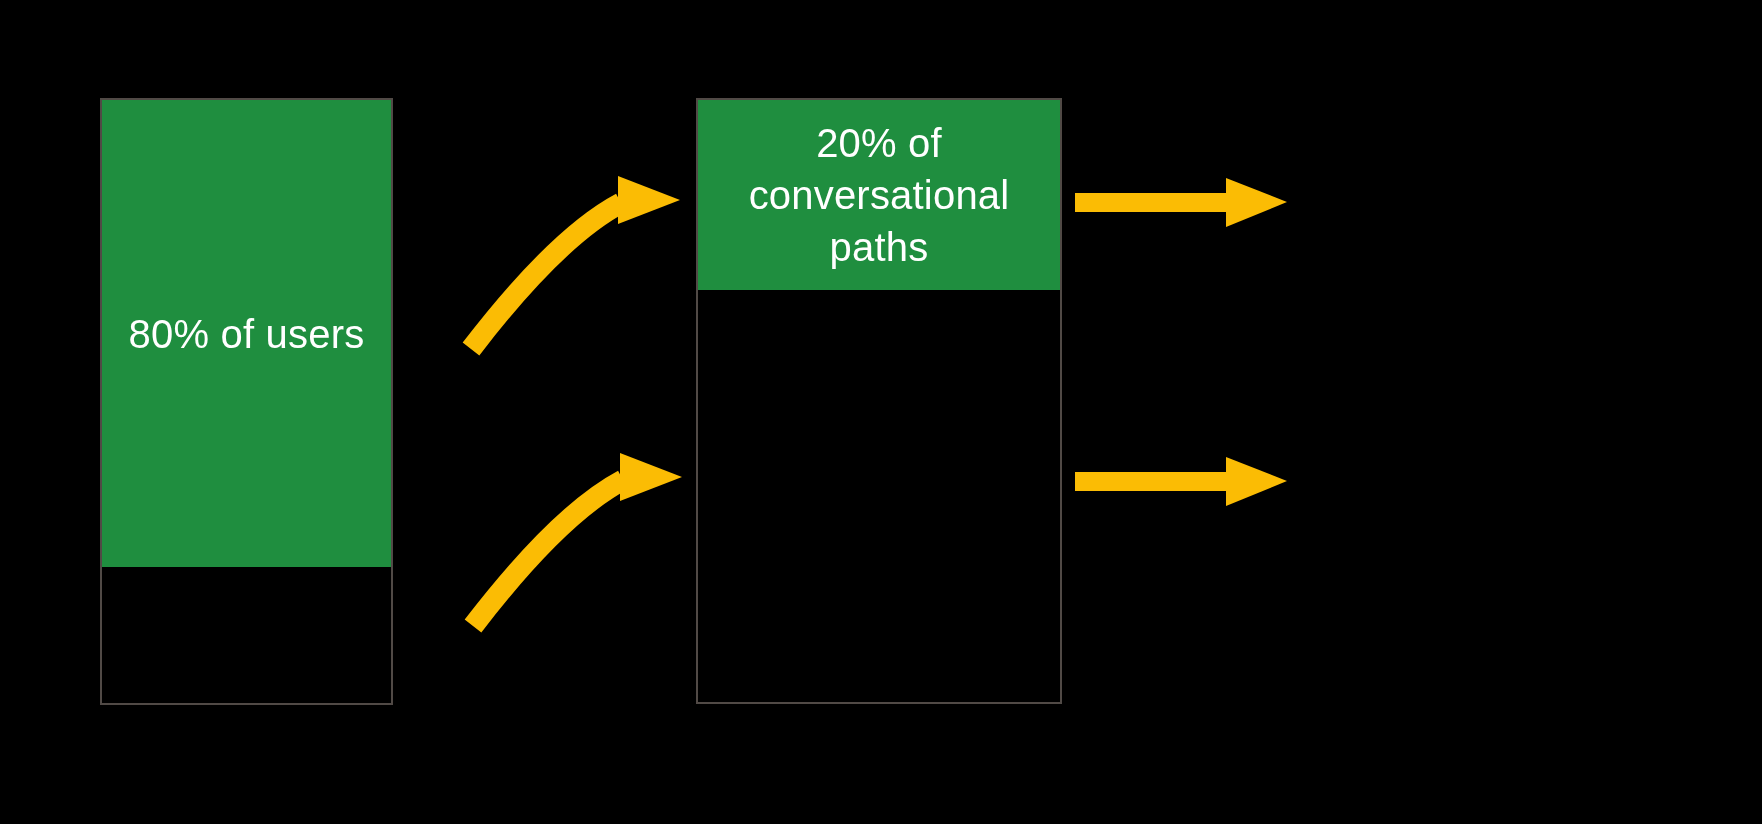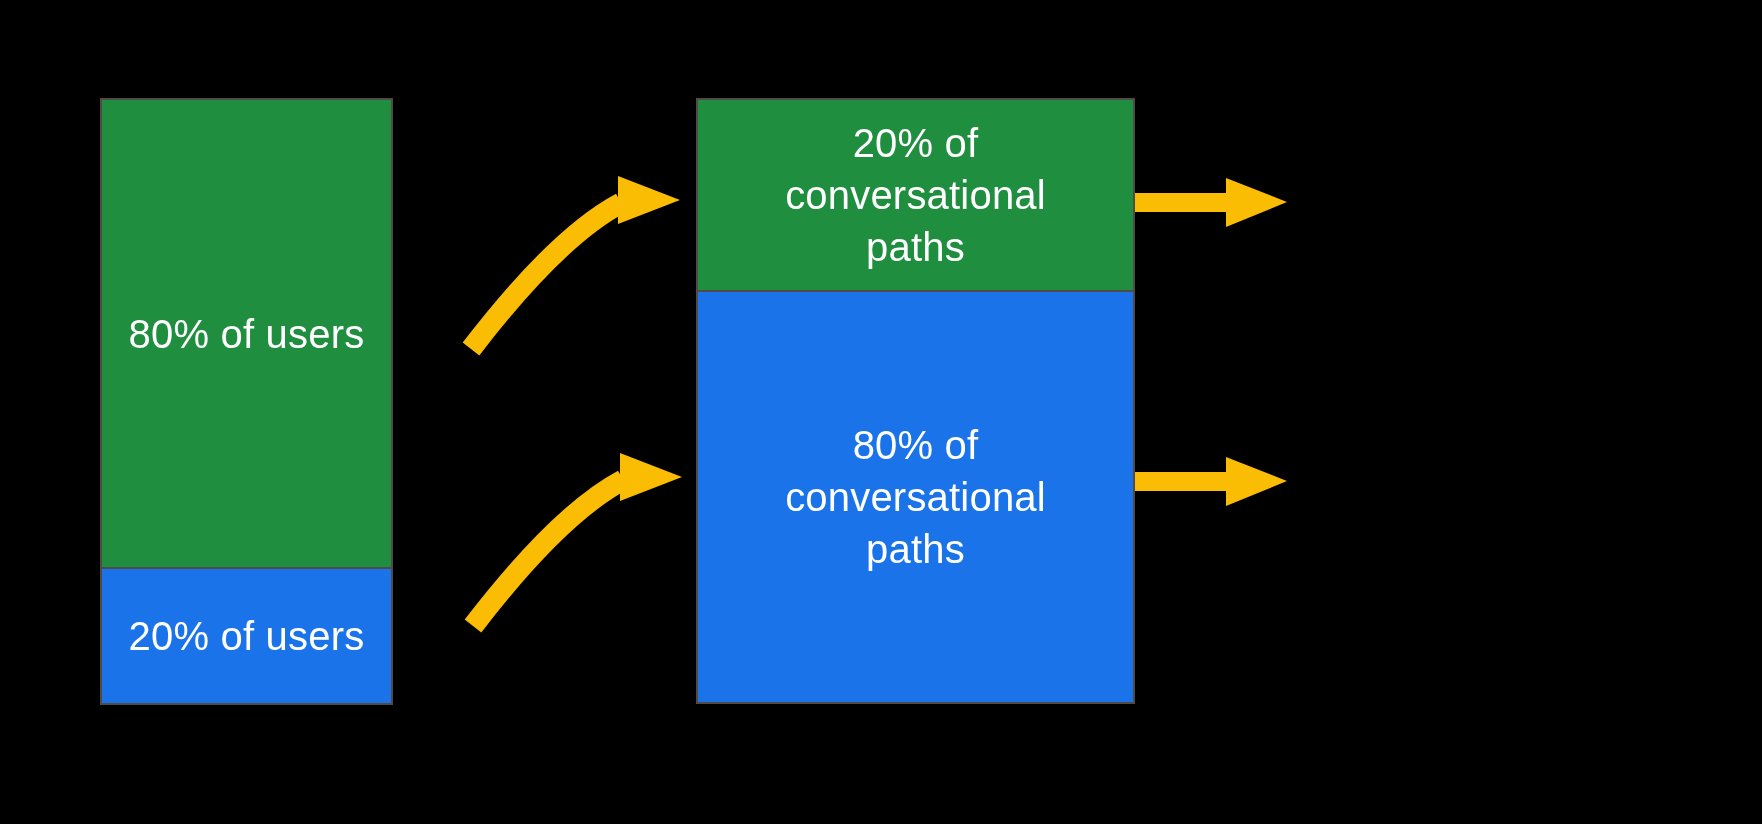--- a/index.html
+++ b/index.html
@@ -36,21 +36,21 @@
     font-size: 40px;
     line-height: 52px;
     font-weight: 500;
     max-width: 310px;
     letter-spacing: 0.2px;
   }
   
   #bar-users    { left: 100px;   top: 98px; width: 293px; height: 607px; }
   #bar-users    .segment.green { height: 467px; }
   #bar-users    .segment.blue  { flex: 1; }
-  #bar-paths    { left: 696px;  top: 98px; width: 439px; height: 606px; }
+  #bar-paths    { left: 696px;  top: 98px; width: 366px; height: 606px; }
   #bar-paths    .segment.green { height: 190px; }
   #bar-paths    .segment.blue  { flex: 1; }
   #bar-outcomes { left: 1303px; top: 98px; width: 365px; height: 614px; }
   #bar-outcomes .segment.green { height: 190px; }
   #bar-outcomes .segment.blue  { flex: 1; }
   .arrow-layer {
     position: absolute;
     left: 0; top: 0;
     width: 1762px;
     height: 824px;
@@ -78,28 +78,22 @@
     <g fill="#fbbc04">
       <rect x="1075" y="472" width="152" height="19"></rect>
       <polygon points="1226,457 1226,506 1287,481"></polygon>
     </g>
   </svg>
 
   <div class="bar" id="bar-users">
     <div class="segment green">
       <span class="label">80% of users</span>
     </div>
-    <div class="segment blue">
-      <span class="label">20% of users</span>
-    </div>
   </div>
 
   <div class="bar" id="bar-paths">
     <div class="segment green">
       <span class="label">20% of conversational paths</span>
-    </div>
-    <div class="segment blue">
-      <span class="label">80% of conversational paths</span>
     </div>
   </div>
 
 
 </div>
 
 </body></html>

